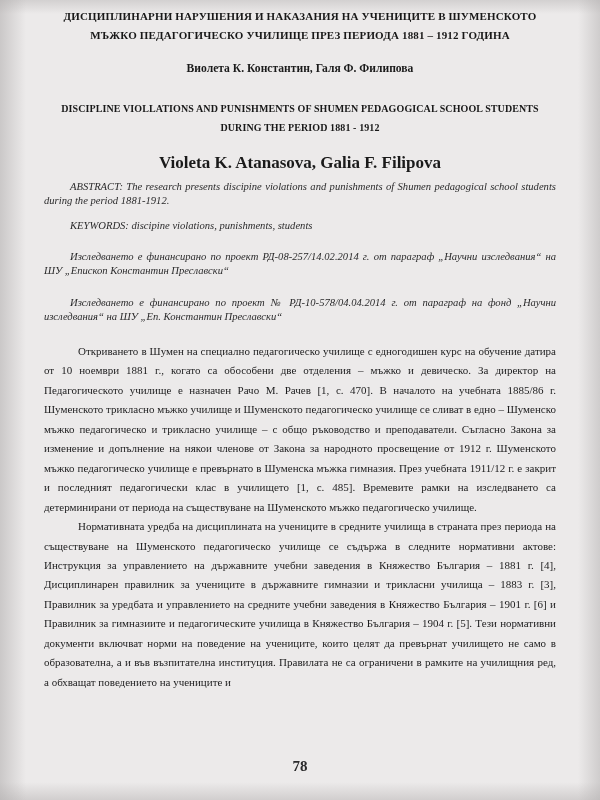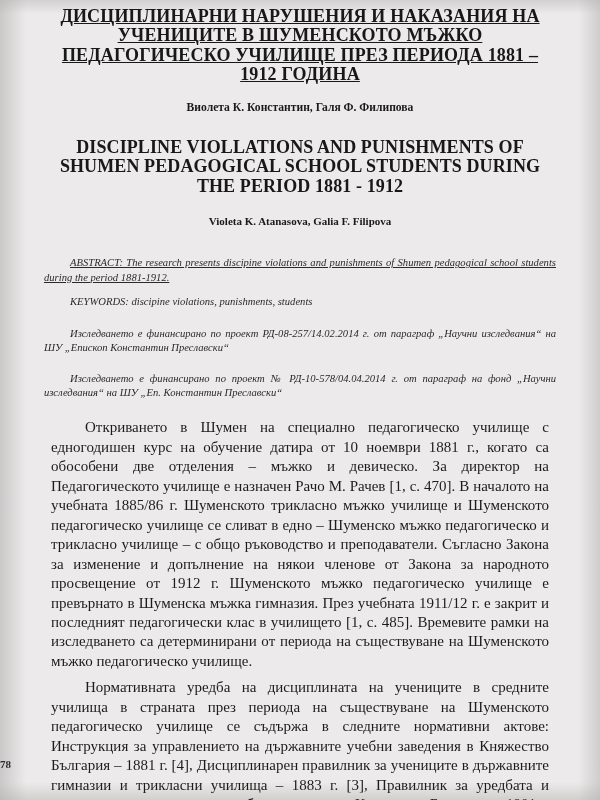--- a/index.html
+++ b/index.html
@@ -32,84 +32,84 @@
     right: 44px;
     top: 0;
     color: #1f1f20;
   }
 
   
   .title-bg {
     margin-top: 7px;
     text-align: center;
     font-weight: bold;
-    font-size: 18px;
+    font-size: 11px;
     line-height: 19.4px;
     letter-spacing: 0.15px;
     color: #181818;
-    text-decoration: underline;
   }
   .authors-bg {
     margin-top: 15px;
     text-align: center;
     font-weight: bold;
     font-size: 11.6px;
     line-height: 16px;
     color: #1a1a1a;
   }
   .title-en {
     margin-top: 22px;
     text-align: center;
     font-weight: bold;
-    font-size: 18px;
+    font-size: 10px;
     line-height: 19.6px;
     letter-spacing: 0.1px;
     color: #181818;
   }
   .authors-en {
     margin-top: 17px;
     text-align: center;
     font-weight: bold;
-    font-size: 11px;
+    font-size: 17px;
     line-height: 16px;
     color: #1a1a1a;
   }
 
   
   .meta {
     font-style: italic;
     font-size: 10.6px;
     line-height: 14.2px;
     text-align: justify;
     text-indent: 26px;
     color: #2a2a2b;
   }
-  .meta.abstract { margin-top: 27px; text-decoration: underline; }
+  .meta.abstract { margin-top: 9px; }
   .meta.keywords { margin-top: 8px; }
   .meta.fund1    { margin-top: 17px; }
   .meta.fund2    { margin-top: 17px; }
 
   
   .body-par {
-    font-size: 15px;
+    font-size: 11px;
     line-height: 19.45px;
     text-align: justify;
     text-indent: 34px;
     color: #1c1c1d;
-    margin: 7px;
+    margin: 0;
   }
   .body-par.first { margin-top: 18px; }
 
   
   .folio {
     position: absolute;
     left: 0;
     right: 0;
     top: 758px;
-    font-size: 11px;
+    text-align: center;
+    font-size: 15px;
     font-weight: bold;
     color: #2b2b2c;
   }
 </style>
 </head>
 <body>
 
 <div class="page">
   <div class="content">
 

